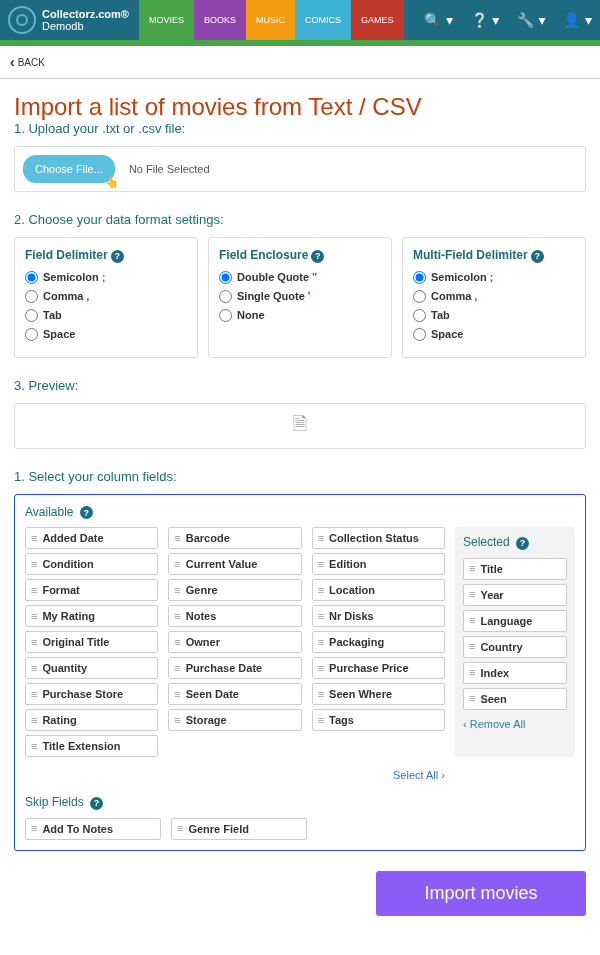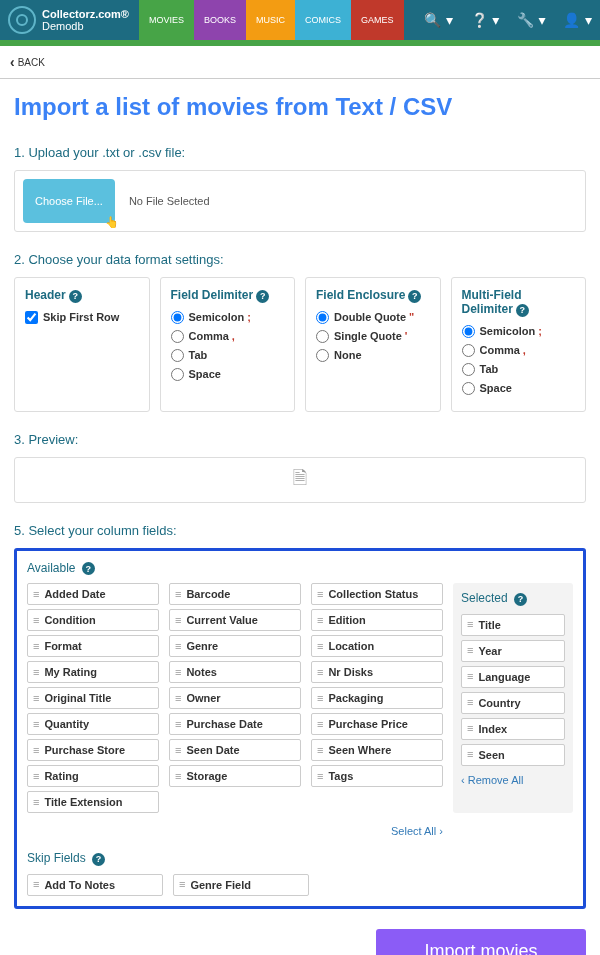--- a/index.html
+++ b/index.html
@@ -15,35 +15,35 @@
 .t-books{background:#8e44ad}
 .t-music{background:#f39c12}
 .t-comics{background:#3db1d4}
 .t-games{background:#c0392b}
 .top-icons{margin-left:auto;display:flex;gap:18px;color:#fff;align-items:center}
 .top-icons span{cursor:pointer;font-size:14px}
 .greenbar{height:6px;background:#47a447}
 .backbar{padding:8px 10px;border-bottom:1px solid #ccc;font-size:10px;display:flex;align-items:center;cursor:pointer}
 .backbar .chev{font-size:14px;font-weight:bold;margin-right:3px}
 .content{padding:14px}
-h1{color:#3b82f6;font-size:24px;font-weight:bold;margin-bottom:24px}
+h1{color:#c2410c;font-size:24px;font-weight:normal;}
 .step{color:#1d6b81;font-size:13px;margin-bottom:10px}
 .upload-box{border:1px solid #ddd;border-radius:3px;padding:8px;margin-bottom:20px;display:flex;align-items:center}
-.choose-btn{background:#5bc0de;color:#fff;padding:16px 12px;border-radius:4px;font-size:11px;cursor:pointer;position:relative}
+.choose-btn{background:#5bc0de;color:#fff;padding:8px 12px;border-radius:13px;font-size:11px;cursor:pointer;position:relative}
 .cursor-hand{position:absolute;right:-4px;bottom:-6px;font-size:11px}
 .file-status{margin-left:14px;font-size:11px;color:#555}
 .settings-grid{display:flex;gap:10px;margin-bottom:20px}
 .panel{border:1px solid #ddd;border-radius:3px;padding:10px;flex:1}
 .panel-title{color:#1d6b81;font-size:12px;font-weight:bold;margin-bottom:8px}
 .help{display:inline-flex;width:13px;height:13px;background:#1d6b81;color:#fff;border-radius:50%;align-items:center;justify-content:center;font-size:9px;font-weight:bold;margin-left:3px}
 .opt{display:flex;align-items:center;font-size:11px;font-weight:bold;margin-bottom:6px;cursor:pointer}
 .opt input{margin-right:5px}
 .red{color:#c0392b;font-weight:bold;margin-left:3px}
 .preview-box{border:1px solid #ddd;border-radius:3px;height:46px;margin-bottom:20px;display:flex;align-items:center;justify-content:center;color:#999;font-size:18px}
-.fields-box{border:3px solid #1d4ed8;border-radius:3px;padding:10px;margin-bottom:20px}
+.fields-box{border:1px solid #1d4ed8;border-radius:3px;padding:10px;margin-bottom:20px}
 .avail-title{color:#1d6b81;font-size:12px;margin-bottom:8px}
 .field-cols{display:flex;gap:10px}
 .field-list{flex:1;display:flex;flex-direction:column;gap:4px}
 .field-item{border:1px solid #ccc;border-radius:2px;padding:4px 5px;display:flex;align-items:center;font-size:11px;font-weight:bold;cursor:pointer;background:#fff}
 .drag-icon{color:#999;margin-right:5px;font-size:11px;line-height:1}
 .selected-panel{background:#f3f3f3;border-radius:3px;padding:8px;width:120px}
 .remove-link{color:#337ab7;font-size:11px;margin-top:8px;cursor:pointer;display:block}
 .select-all{text-align:right;color:#337ab7;font-size:11px;margin-top:12px;margin-right:130px;cursor:pointer}
 .skip-section{margin-top:14px}
 .skip-row{display:flex;gap:10px;margin-top:8px}
@@ -90,27 +90,20 @@
     <div class="choose-btn">
       <span>Choose File...</span>
       <span class="cursor-hand">👆</span>
     </div>
     <div class="file-status">No File Selected</div>
   </div>
 
   <div class="step">2. Choose your data format settings:</div>
   <div class="settings-grid">
     <div class="panel">
-      <div class="panel-title"><span>Header</span><span class="help">?</span></div>
-      <label class="opt">
-          <input type="checkbox" checked="" style="">
-          <span>Skip First Row</span>
-        </label>
-    </div>
-    <div class="panel">
       <div class="panel-title"><span>Field Delimiter</span><span class="help">?</span></div>
       <label class="opt">
           <input type="radio" name="fd" checked="" style="">
           <span>Semicolon</span>
           <span class="red">;</span>
         </label>
       <label class="opt">
           <input type="radio" name="fd" style="">
           <span>Comma</span>
           <span class="red">,</span>
@@ -162,21 +155,21 @@
           <span>Space</span>
         </label>
     </div>
   </div>
 
   <div class="step">3. Preview:</div>
   <div class="preview-box">
       <span>🗎</span>
     </div>
 
-  <div class="step">5. Select your column fields:</div>
+  <div class="step">1. Select your column fields:</div>
   <div class="fields-box">
     <div class="avail-title"><span>Available</span> <span class="help">?</span></div>
     <div class="field-cols">
       <div class="field-list" id="col0">
           <div class="field-item">
             <span class="drag-icon">≡</span>
             <span>Added Date</span>
           </div>
           <div class="field-item">
             <span class="drag-icon">≡</span>

